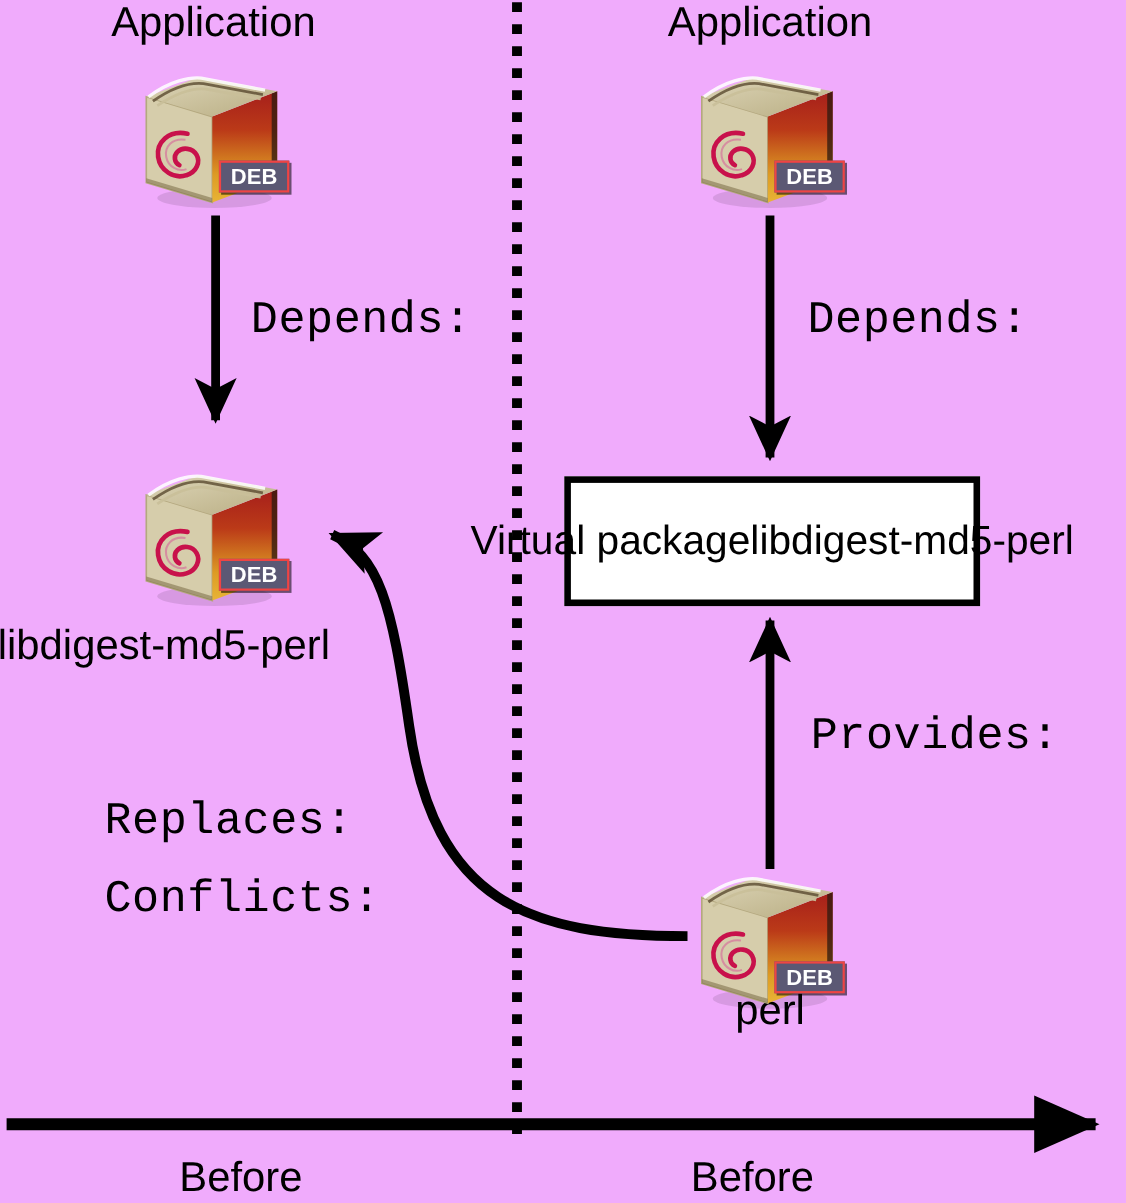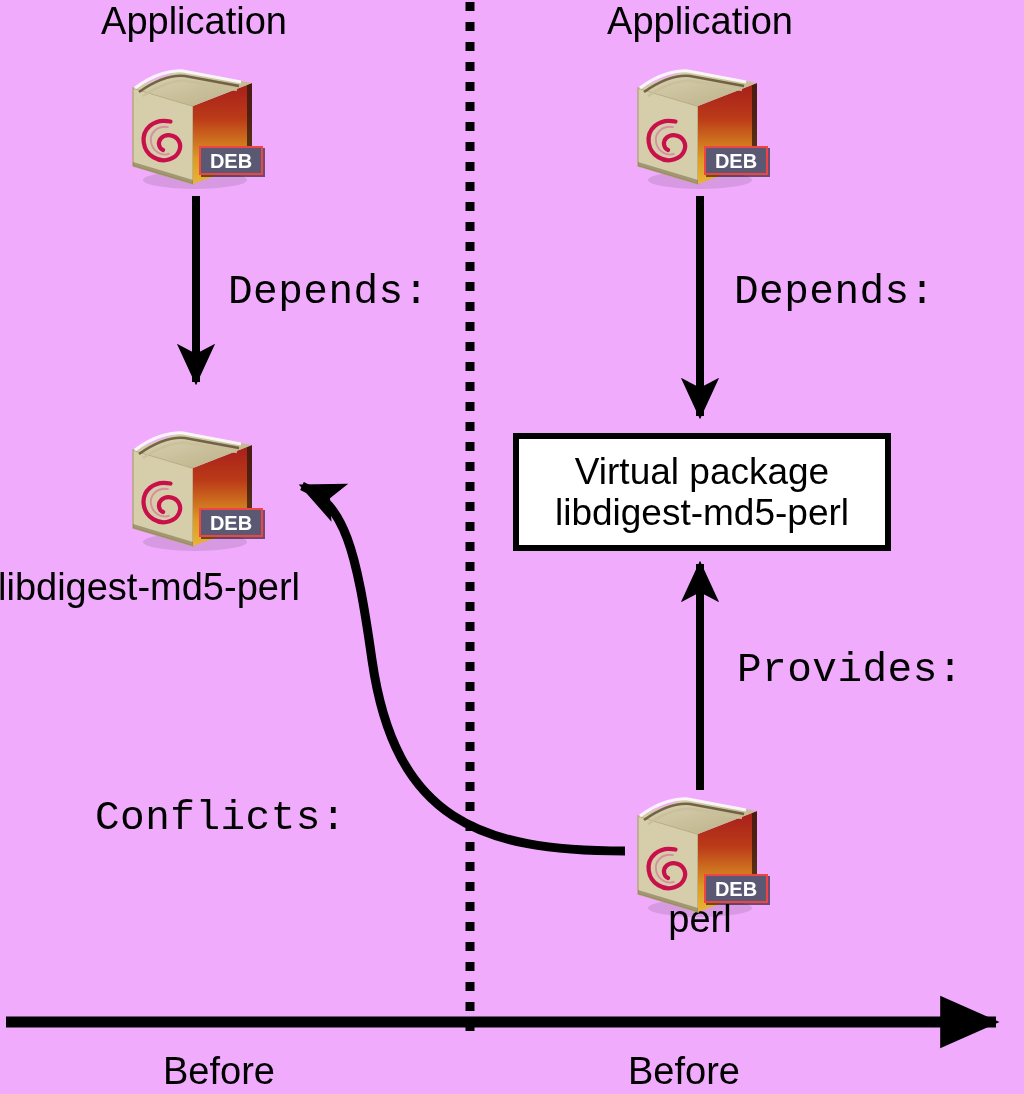--- a/index.html
+++ b/index.html
@@ -74,21 +74,21 @@
     line-height: 1;
   }
 
   
   .vbox {
     position: absolute;
     border: 6px solid #000000;
     background: #ffffff;
     box-sizing: border-box;
     display: flex;
-    flex-direction: column;
+    flex-direction: row;
     align-items: center;
     justify-content: center;
   }
   .vbox div {
     font-family: "Liberation Sans", sans-serif;
     font-size: 37px;
     color: #000;
     line-height: 1.12;
     white-space: nowrap;
   }
@@ -140,20 +140,21 @@
   <div class="lbl lbl-sans ctr" style="left:194px; top:2px;">Application</div>
 
   <div class="lbl lbl-sans ctr" style="left:700px; top:2px;">Application</div>
 
   <div class="lbl lbl-mono" style="left:228px; top:272px;">Depends:</div>
 
   <div class="lbl lbl-mono" style="left:734px; top:272px;">Depends:</div>
 
   <div class="lbl lbl-sans ctr" style="left:149px; top:568px;">libdigest-md5-perl</div>
 
+  <div class="lbl lbl-mono" style="left:95px; top:727px;">Replaces:</div>
 
   <div class="lbl lbl-mono" style="left:95px; top:798px;">Conflicts:</div>
 
   <div class="lbl lbl-mono" style="left:737px; top:650px;">Provides:</div>
 
   <div class="lbl lbl-sans ctr" style="left:700px; top:900px;">perl</div>
 
   <div class="lbl lbl-sans ctr" style="left:219px; top:1052px;">Before</div>
 
   <div class="lbl lbl-sans ctr" style="left:684px; top:1052px;">Before</div>

